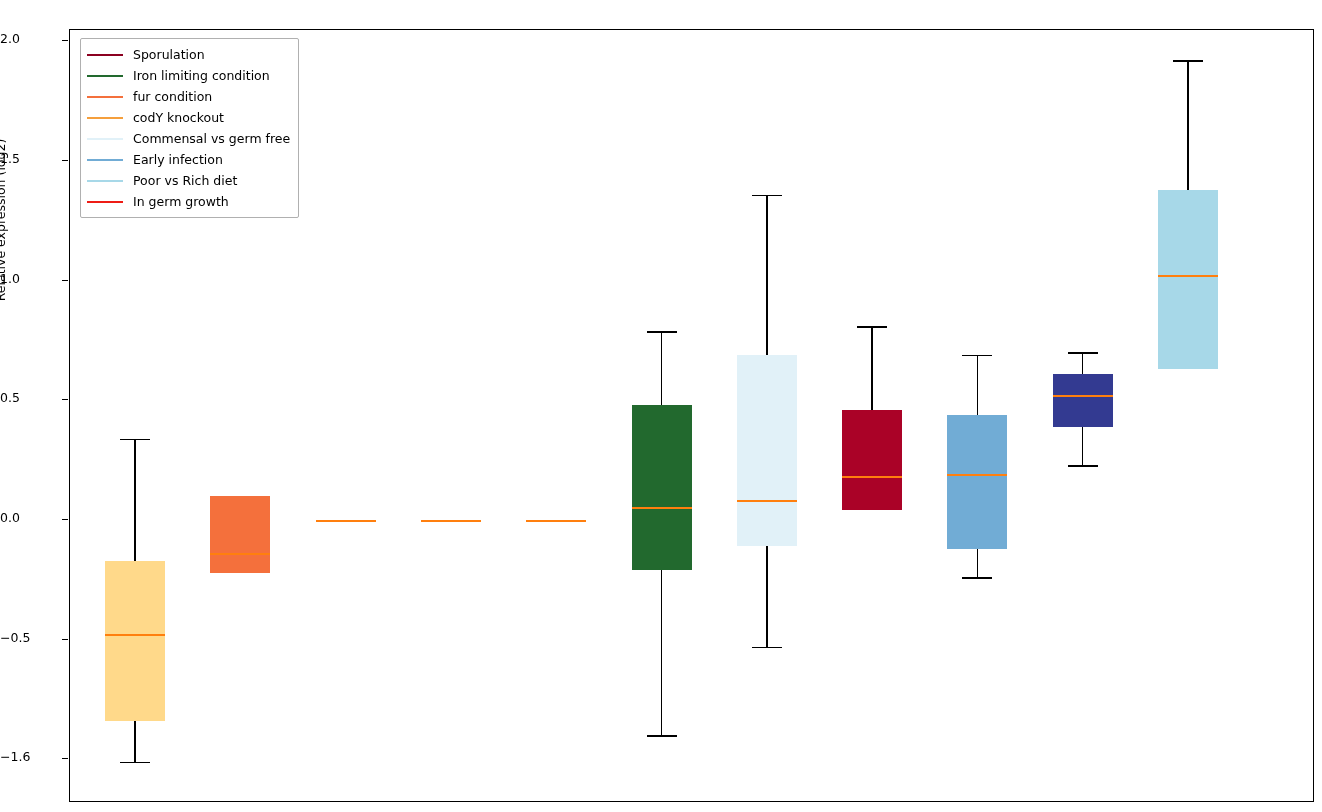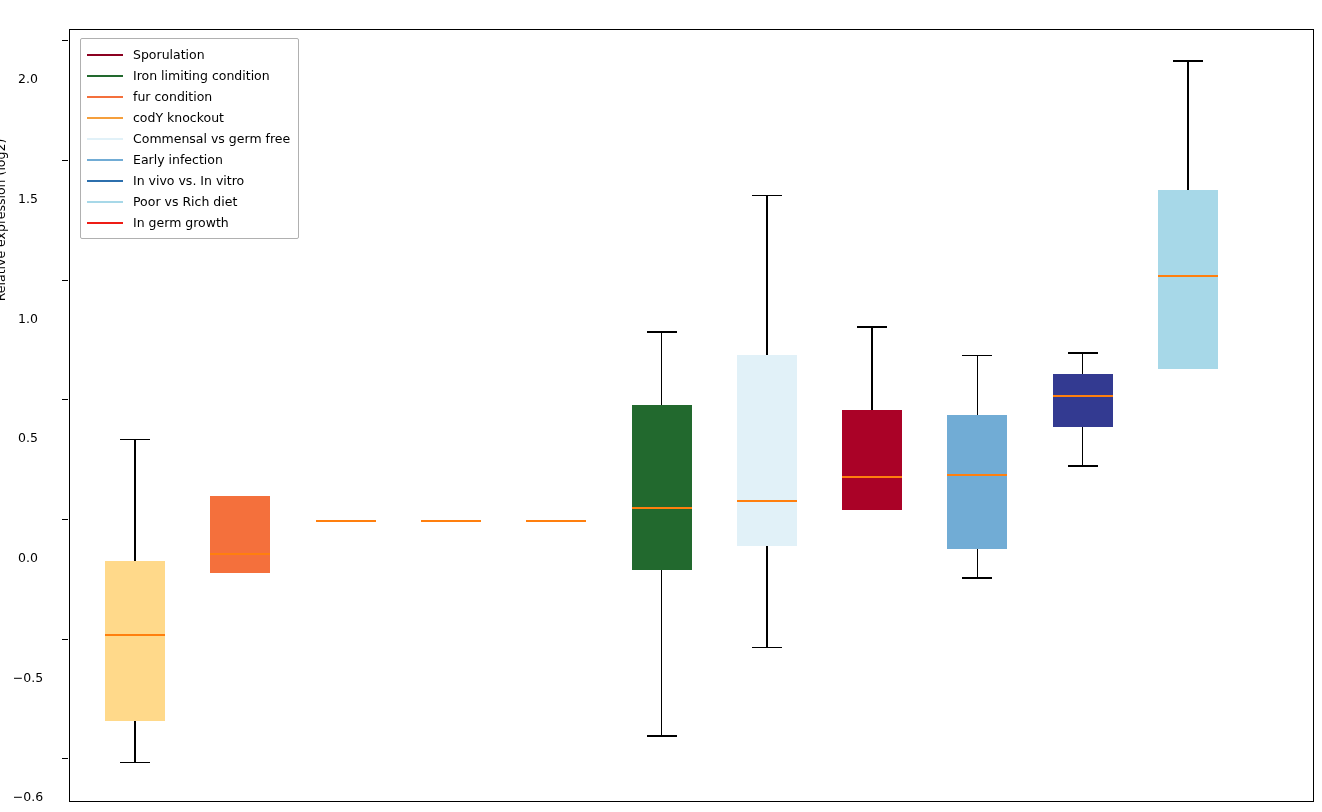--- a/index.html
+++ b/index.html
@@ -61,24 +61,23 @@
     top: 0;
     width: 6px;
     height: 1px;
     background: #000000;
   }
   .ytick .ticklabel {
     position: absolute;
     left: 0;
     top: -9px;
     width: 56px;
-    text-align: center;
+    text-align: left;
     font-size: 12.5px;
     color: #000000;
-    margin-top: 40px;
   }
   .boxgroup {
     position: absolute;
   }
   .box-rect {
     position: absolute;
     box-sizing: border-box;
   }
   .median-line {
     position: absolute;
@@ -127,21 +126,21 @@
 </head>
 <body>
 
 <div id="figure">
 
 
   <div id="y-axis-label">Relative expression (log2)</div>
 
   <div id="yticks-container">
       <div class="ytick" style="top: 758.33px;">
-        <div class="ticklabel">−0.6</div>
+        <div class="ticklabel">−1.6</div>
         <div class="tickline"></div>
       </div>
       <div class="ytick" style="top: 638.665px;">
         <div class="ticklabel">−0.5</div>
         <div class="tickline"></div>
       </div>
       <div class="ytick" style="top: 519px;">
         <div class="ticklabel">0.0</div>
         <div class="tickline"></div>
       </div>
@@ -265,24 +264,20 @@
       </div>
       <div class="legend-row">
         <span class="legend-swatch" style="border-top-color: rgb(225, 241, 248);"></span>
         <span class="legend-label">Commensal vs germ free</span>
       </div>
       <div class="legend-row">
         <span class="legend-swatch" style="border-top-color: rgb(113, 172, 213);"></span>
         <span class="legend-label">Early infection</span>
       </div>
       <div class="legend-row">
-        <span class="legend-swatch" style="border-top-color: rgb(44, 111, 173);"></span>
-        <span class="legend-label">In vivo vs. In vitro</span>
-      </div>
-      <div class="legend-row">
         <span class="legend-swatch" style="border-top-color: rgb(167, 216, 232);"></span>
         <span class="legend-label">Poor vs Rich diet</span>
       </div>
       <div class="legend-row">
         <span class="legend-swatch" style="border-top-color: rgb(238, 28, 21);"></span>
         <span class="legend-label">In germ growth</span>
       </div>
     </div>
 
 </div>

